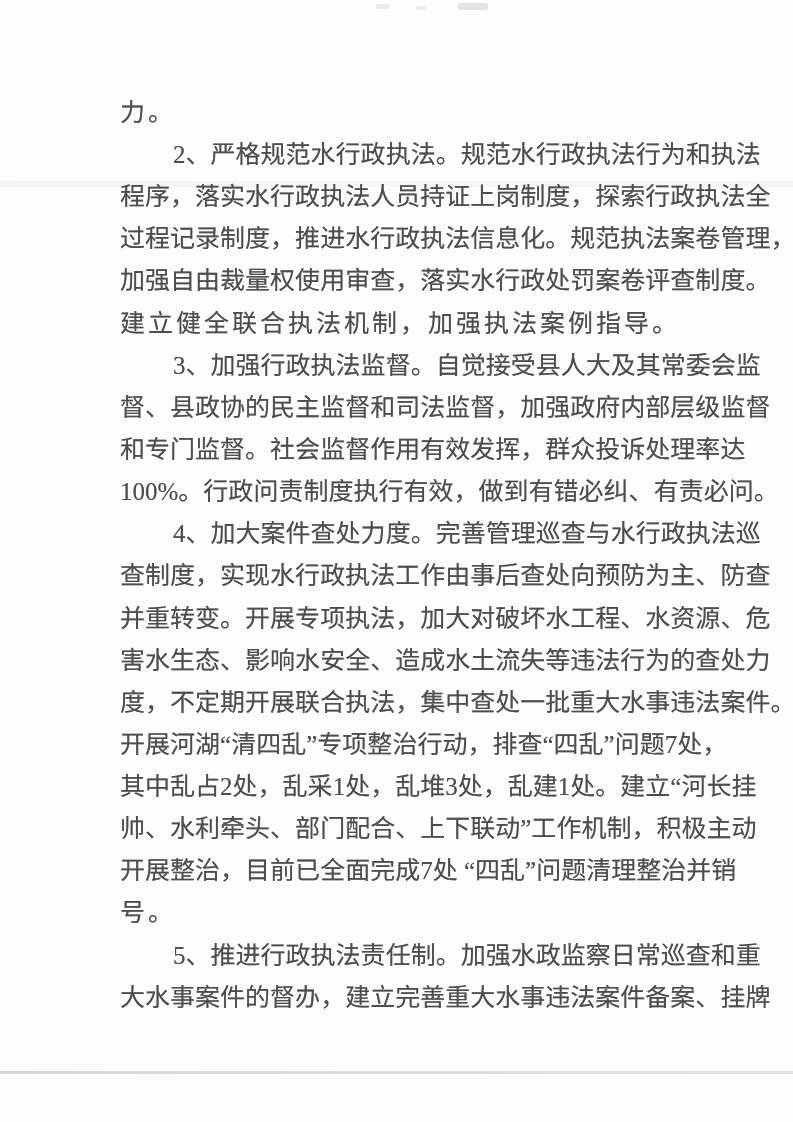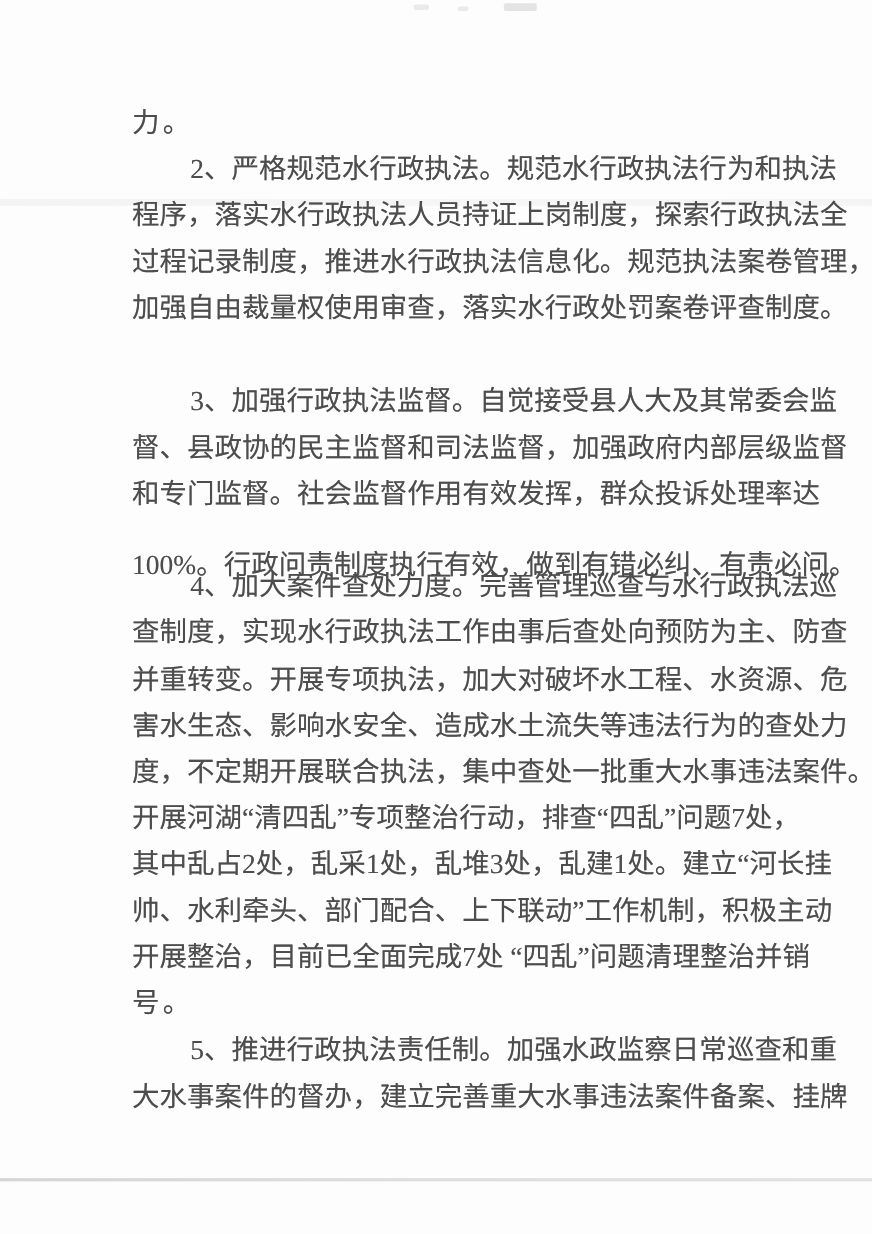--- a/index.html
+++ b/index.html
@@ -169,20 +169,21 @@
       <span class="ch">处</span>
       <span class="ch">罚</span>
       <span class="ch">案</span>
       <span class="ch">卷</span>
       <span class="ch">评</span>
       <span class="ch">查</span>
       <span class="ch">制</span>
       <span class="ch">度</span>
       <span class="ch">。</span>
     </div>
+  <div class="line n" style="top:309px">建立健全联合执法机制，加强执法案例指导。</div>
   <div class="line j ind" style="top:351px">
       <span class="ch">3</span>
       <span class="ch">、</span>
       <span class="ch">加</span>
       <span class="ch">强</span>
       <span class="ch">行</span>
       <span class="ch">政</span>
       <span class="ch">执</span>
       <span class="ch">法</span>
       <span class="ch">监</span>
@@ -250,21 +251,21 @@
       <span class="ch">，</span>
       <span class="ch">群</span>
       <span class="ch">众</span>
       <span class="ch">投</span>
       <span class="ch">诉</span>
       <span class="ch">处</span>
       <span class="ch">理</span>
       <span class="ch">率</span>
       <span class="ch">达</span>
     </div>
-  <div class="line j" style="top:500px">
+  <div class="line j" style="top:477px">
       <span class="ch">100%</span>
       <span class="ch">。</span>
       <span class="ch">行</span>
       <span class="ch">政</span>
       <span class="ch">问</span>
       <span class="ch">责</span>
       <span class="ch">制</span>
       <span class="ch">度</span>
       <span class="ch">执</span>
       <span class="ch">行</span>

